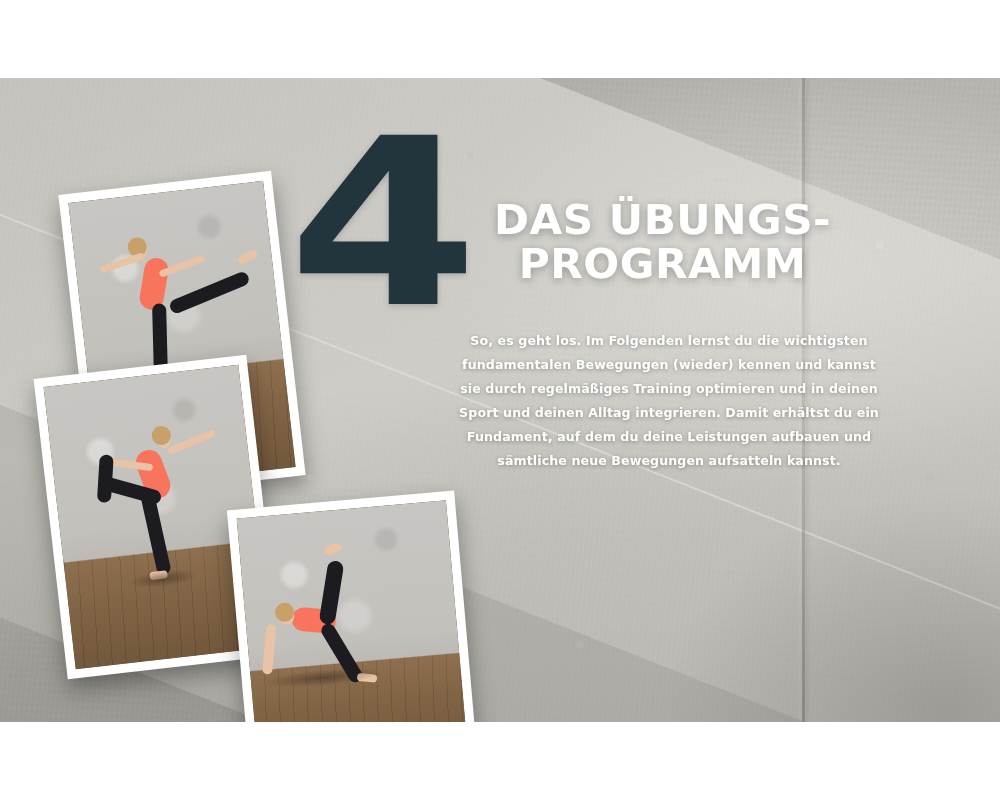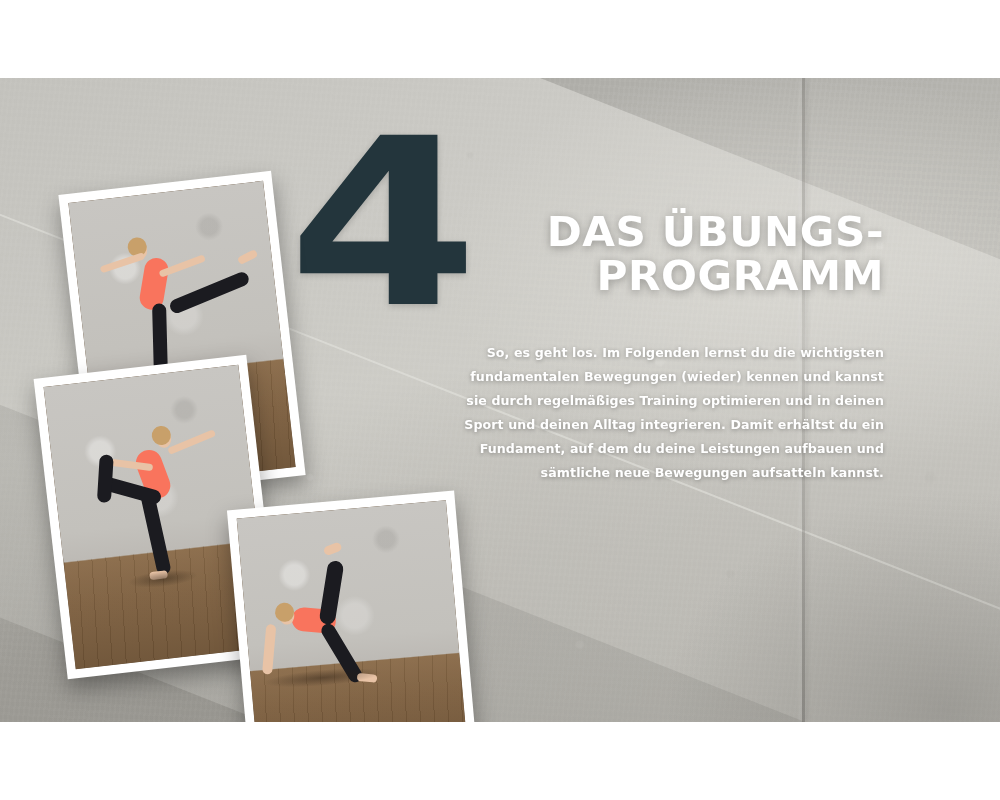--- a/index.html
+++ b/index.html
@@ -137,23 +137,23 @@
     transform: scaleX(1.18);
     transform-origin: left top;
     text-shadow: 0 2px 6px rgba(0,0,0,.18);
     user-select: none;
   }
 
   
   #text-block {
     position: absolute;
     right: 116px;
-    top: 132px;
+    top: 120px;
     width: 430px;
-    text-align: right;
+    text-align: center;
   }
   .headline {
     font-family: "DejaVu Sans", sans-serif;
     font-weight: 700;
     font-size: 41px;
     line-height: 1.08;
     color: #ffffff;
     letter-spacing: .5px;
     text-transform: uppercase;
     transform: scaleX(1.03);

